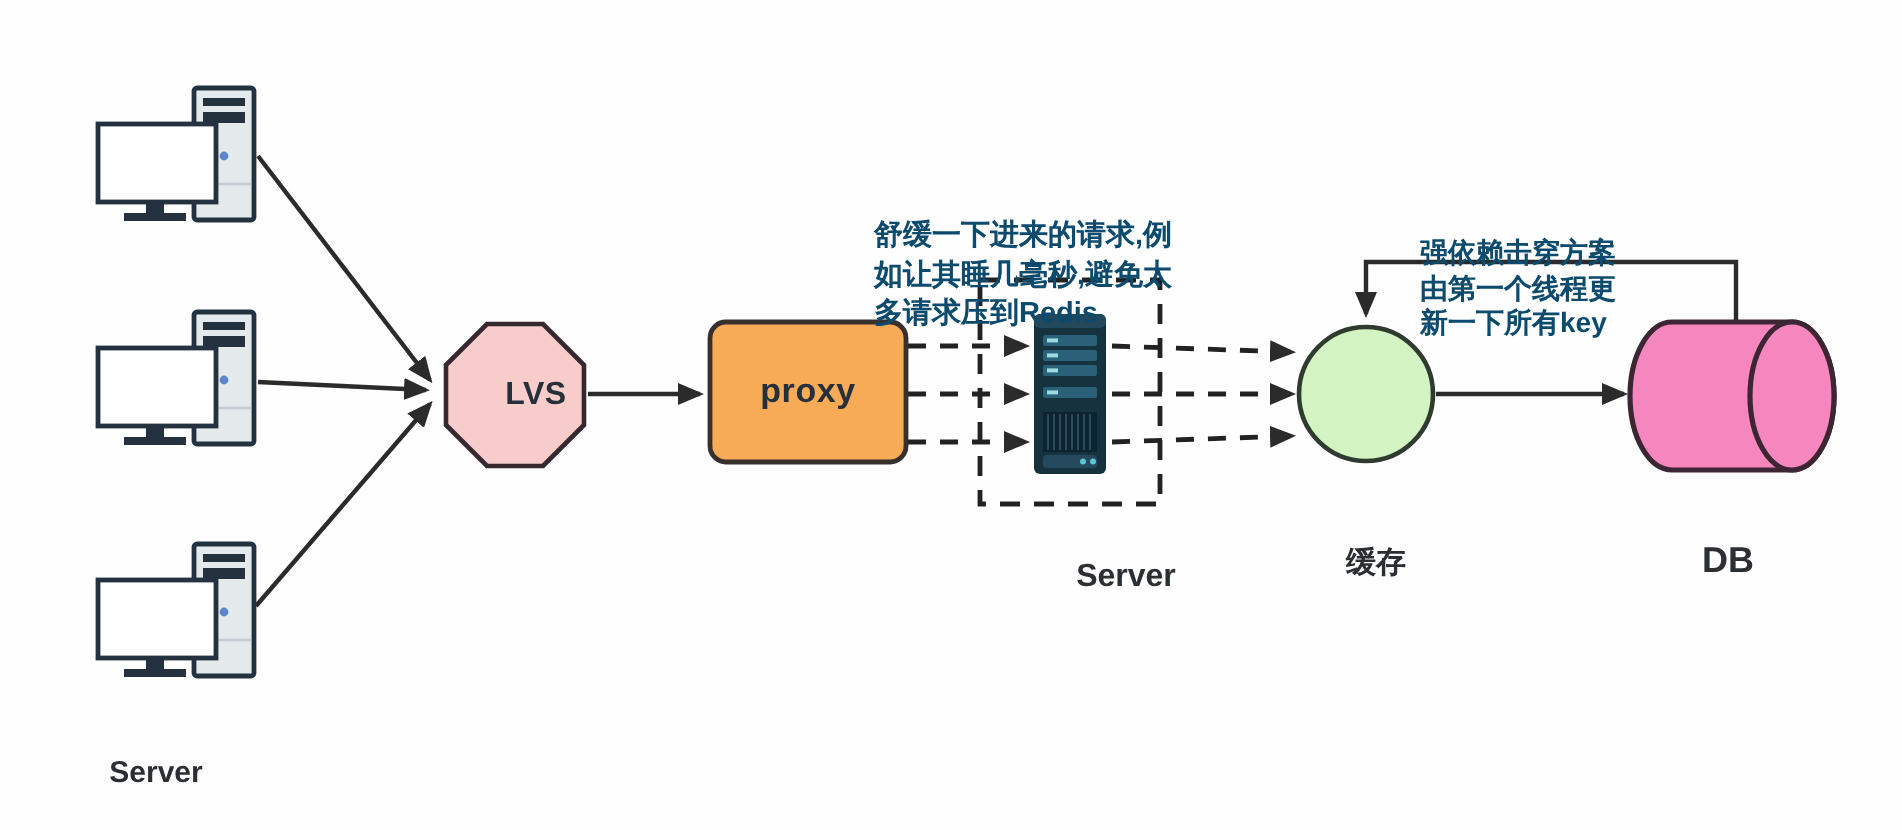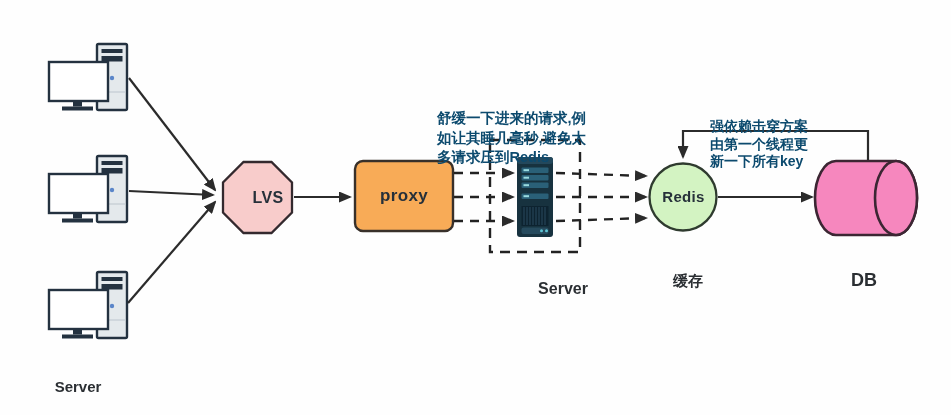--- a/index.html
+++ b/index.html
@@ -122,21 +122,20 @@
       <ellipse cx="896" cy="198" rx="21" ry="37" stroke="#3c2633" stroke-width="2.6" fill="#f687be"></ellipse>
     </g>
 
     <polyline points="868,160 868,131 683,131 683,157" fill="none" stroke="#2b2b2b" stroke-width="2.2" marker-end="url(#arrow)"></polyline>
   </svg>
 
   <div class="label node-label" style="left:208px;top:162px;width:56px;height:71px;margin-left:32px;">LVS</div>
 
   <div class="label node-label" style="left:355px;top:161px;width:98px;height:70px;font-size:17px;">proxy</div>
 
-  <div class="label node-label" style="left:650px;top:163px;width:67px;height:67px;font-size:15px;">Redis</div>
 
   <div class="label caption" style="left:518px;top:280px;width:90px;height:18px;font-size:16px;">Server</div>
 
   <div class="label caption" style="left:653px;top:272px;width:70px;height:18px;">缓存</div>
 
   <div class="label caption" style="left:819px;top:271px;width:90px;height:18px;font-size:18px;">DB</div>
 
   <div class="label caption" style="left:40px;top:377px;width:76px;height:18px;">Server</div>
 
   <div class="annotation a1">舒缓一下进来的请求,例

